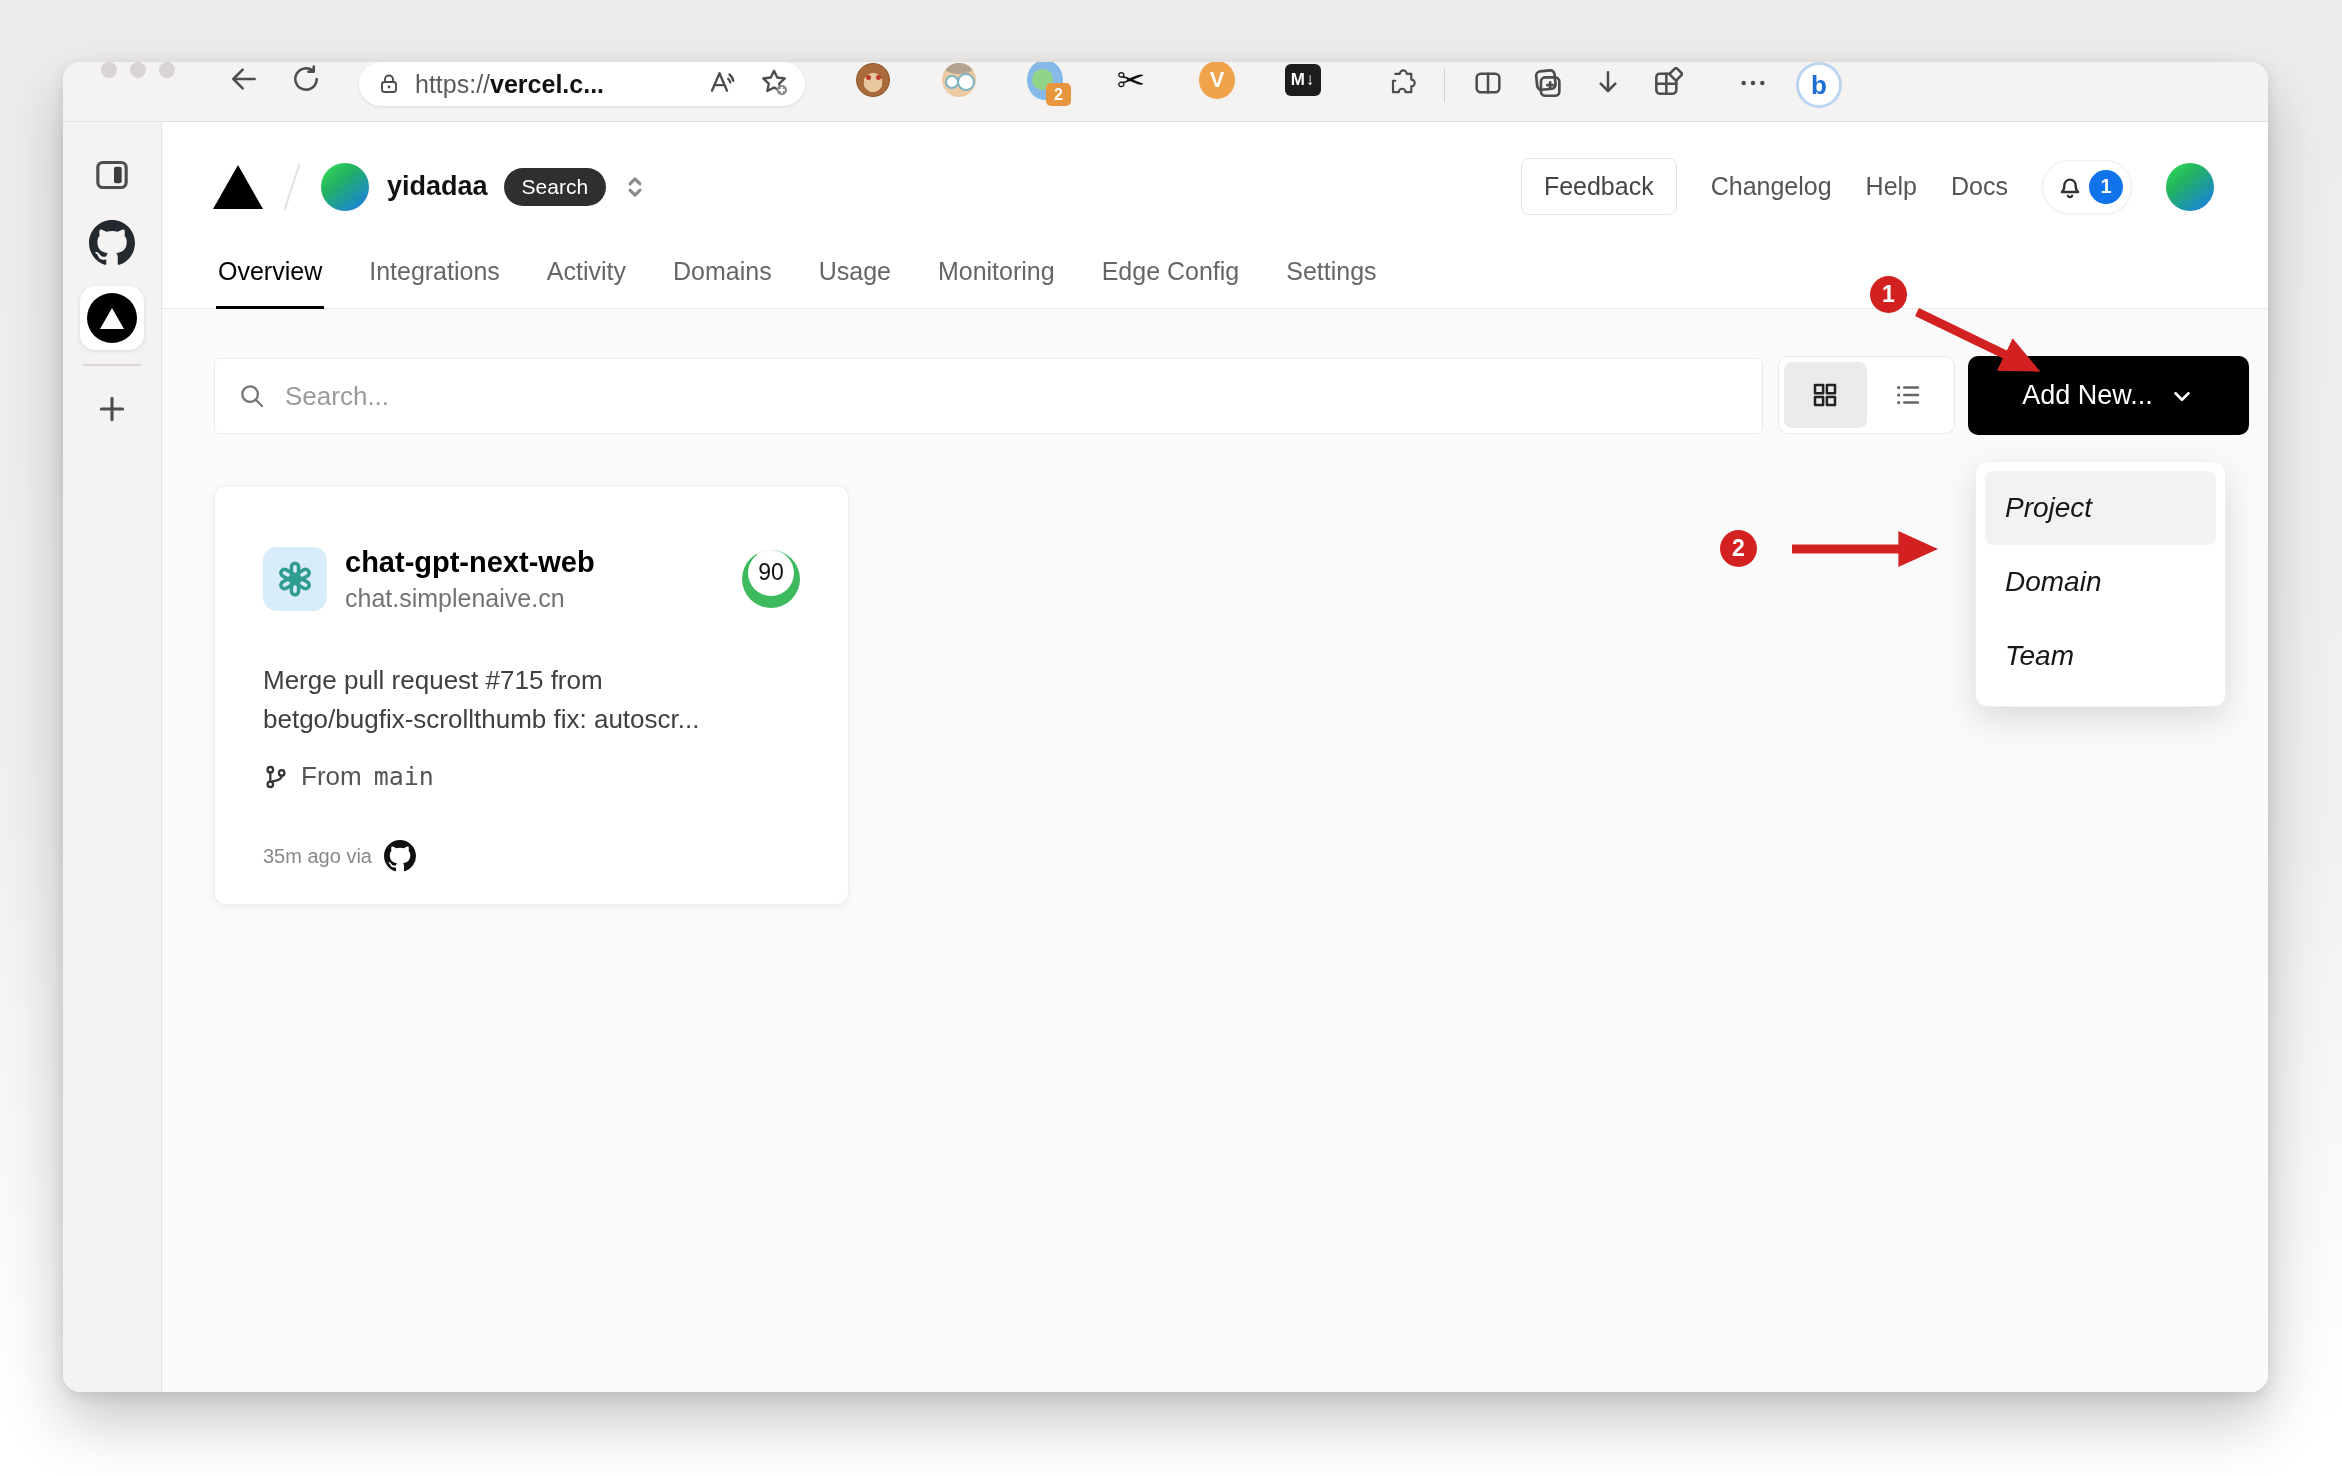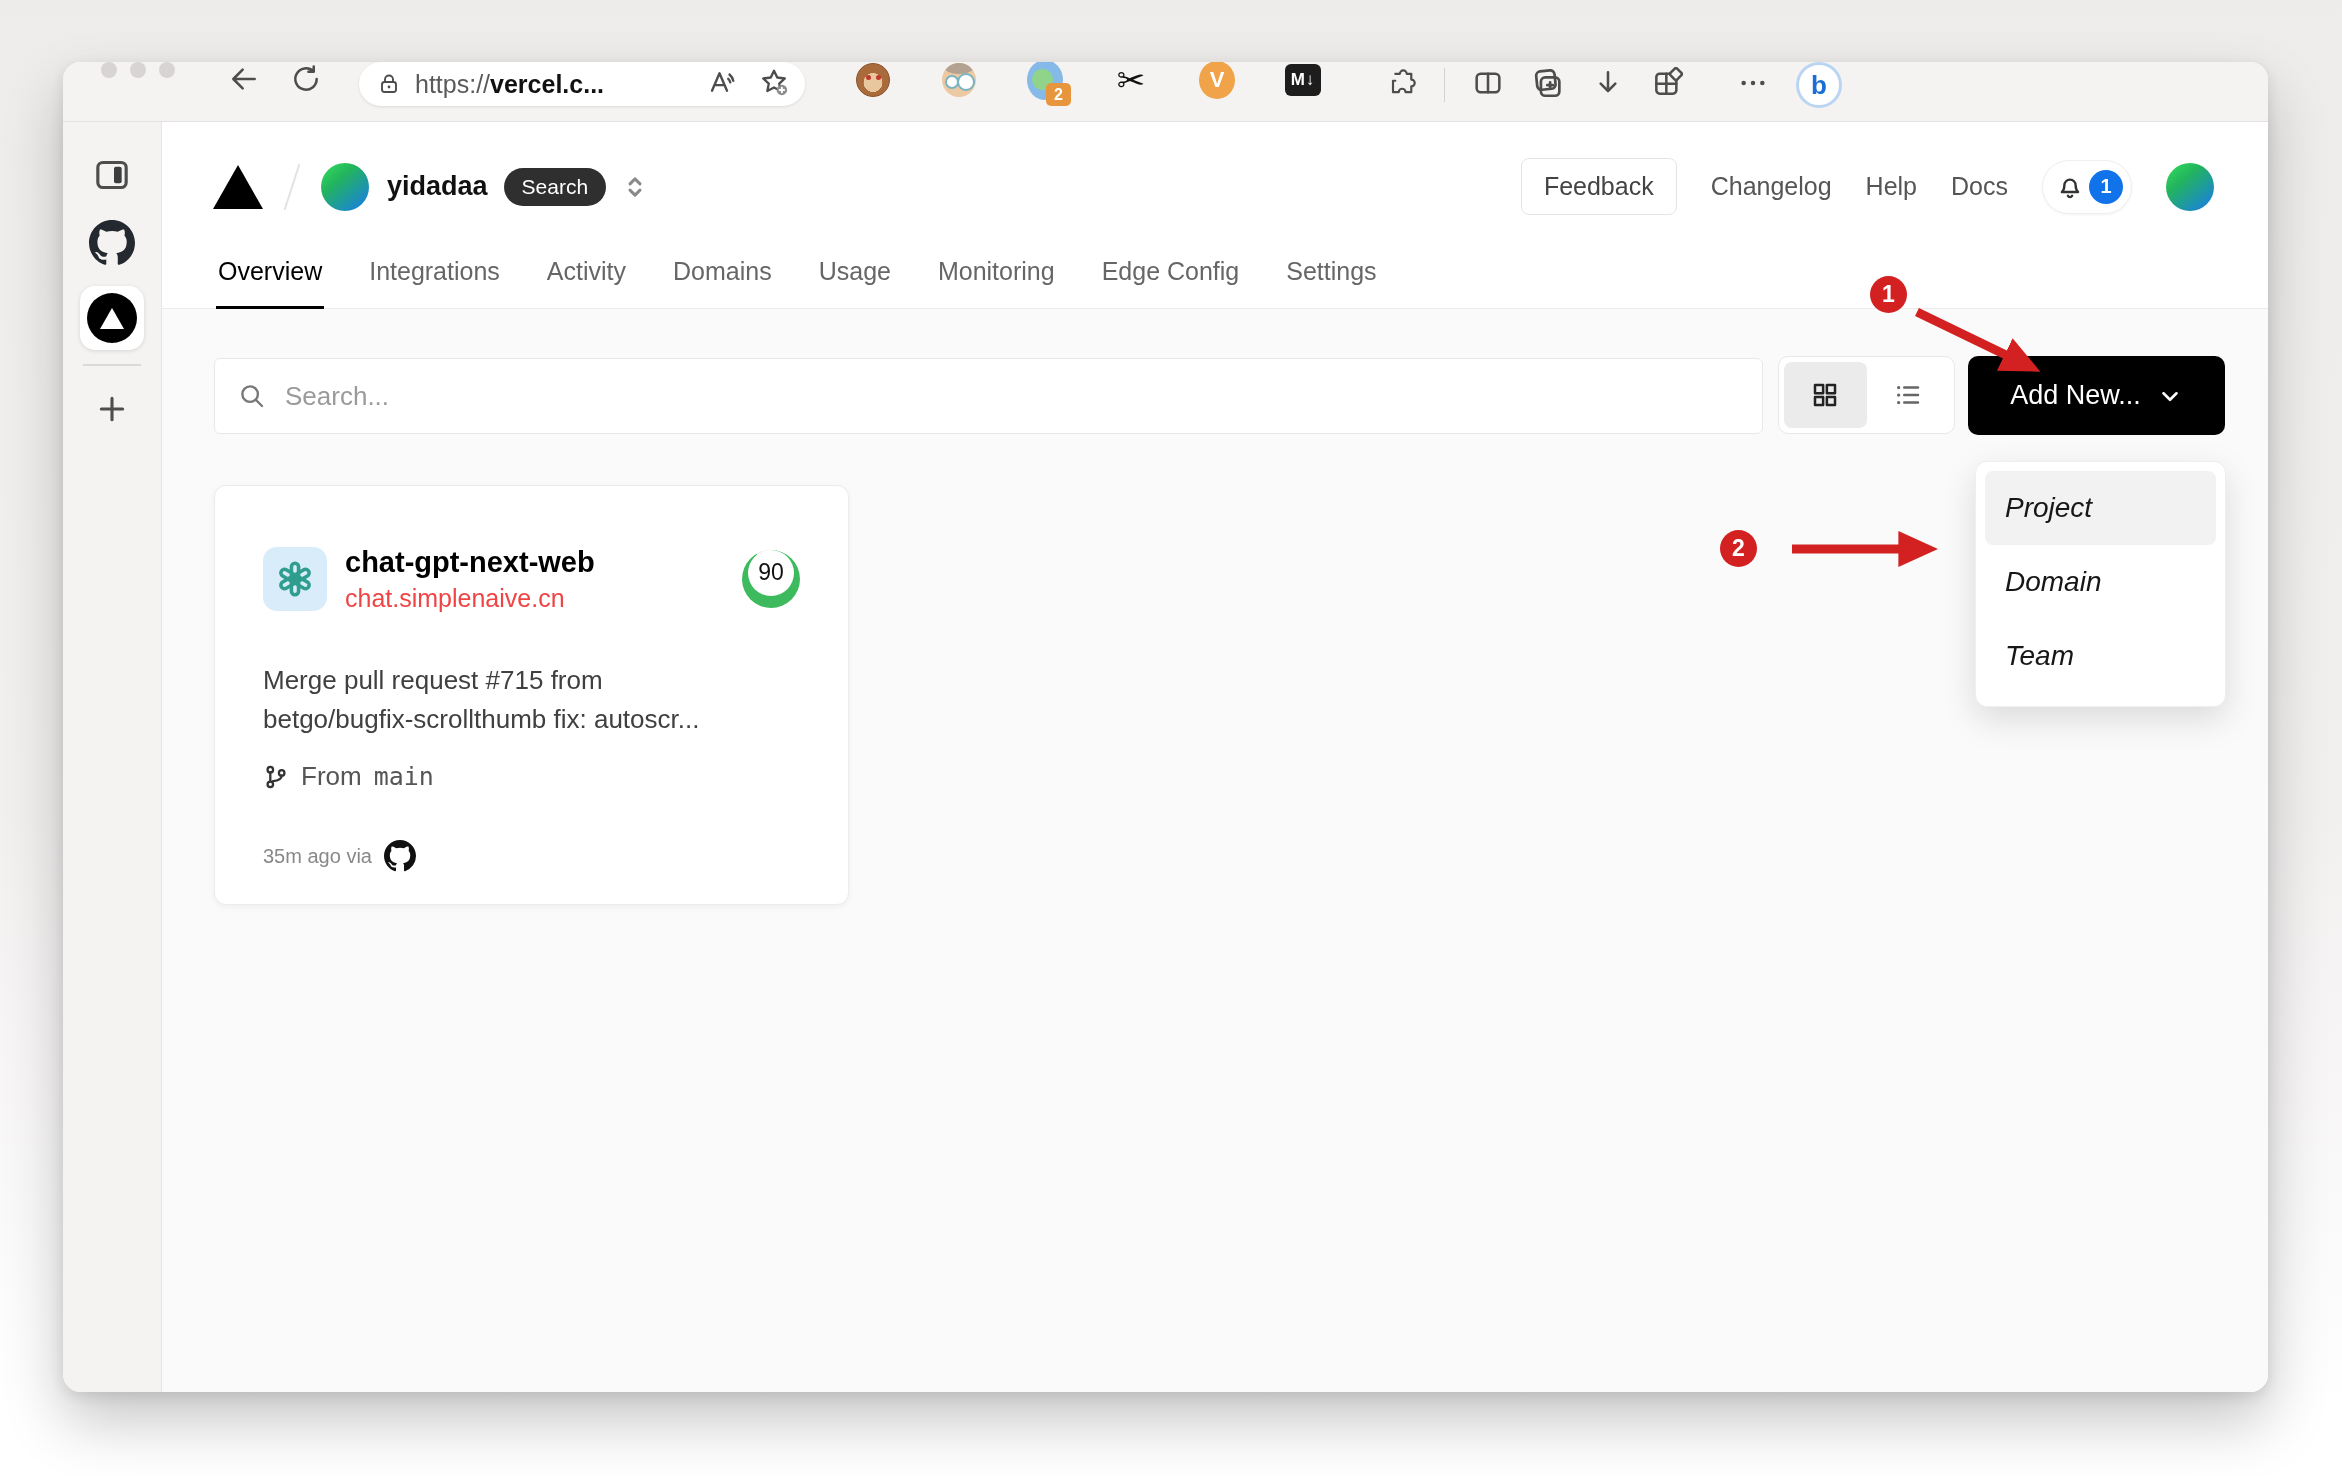--- a/index.html
+++ b/index.html
@@ -84,32 +84,32 @@
   .content { flex:1; background:#fafafa; position:relative; }
   .searchbox { position:absolute; left:52px; top:49px; width:1549px; height:76px; background:#fff;
     border:1px solid #eae8e7; border-radius:6px; display:flex; align-items:center; padding:0 22px; }
   .searchbox input { border:none; outline:none; font-size:26px; color:#333; margin-left:18px; flex:1;
     font-family:"Liberation Sans","DejaVu Sans",sans-serif; background:transparent; }
   .searchbox input::placeholder { color:#9a9a9a; }
   .view-toggle { position:absolute; left:1616px; top:47px; width:177px; height:78px; background:#fff;
     border:1px solid #eae8e7; border-radius:10px; display:flex; align-items:center; padding:5px; }
   .seg { flex:1; height:100%; display:flex; align-items:center; justify-content:center; border-radius:8px; }
   .seg.active { background:#ebebeb; }
-  .addnew { position:absolute; left:1806px; top:47px; width:257px; height:79px; background:#000; color:#fff;
+  .addnew { position:absolute; left:1806px; top:47px; width:281px; height:79px; background:#000; color:#fff;
     border:none; border-radius:10px; font-size:27px; font-weight:500; display:flex; align-items:center;
     justify-content:center; gap:16px; font-family:inherit; }
 
   
   .card { position:absolute; left:52px; top:176px; width:635px; height:420px; background:#fff;
     border:1px solid #ececec; border-radius:12px; box-shadow:0 2px 6px rgba(0,0,0,.05); padding:58px 48px 0; }
   .card-head { display:flex; align-items:center; }
   .proj-icon { width:64px; height:64px; border-radius:14px; background:#d9ecfa; display:flex; align-items:center; justify-content:center; flex:0 0 auto; }
   .proj-meta { margin-left:18px; min-width:0; }
   .proj-name { font-size:29px; font-weight:700; color:#000; line-height:1.25; }
-  .proj-domain { font-size:25px; color:#ef4444; margin-top:4px; }
+  .proj-domain { font-size:25px; color:#737373; margin-top:4px; }
   .ring { margin-left:auto; width:58px; height:58px; border-radius:50%;
     background:conic-gradient(from -30deg,#e4e4e4 0 32deg,#3cba5d 32deg 360deg);
     display:flex; align-items:flex-start; justify-content:center; flex:0 0 auto; }
   .ring-inner { width:46px; height:46px; border-radius:50%; background:#fff; display:flex; align-items:center; justify-content:center;
     font-size:23px; color:#111; }
   .commit { margin-top:48px; font-size:26px; color:#404040; font-weight:500; line-height:1.5; }
   .branchrow { margin-top:22px; display:flex; align-items:center; gap:12px; font-size:26px; color:#555; }
   .branch-name { font-family:"DejaVu Sans Mono","Liberation Mono",monospace; font-size:25px; color:#555; }
   .cardfoot { margin-top:48px; display:flex; align-items:center; gap:12px; font-size:20px; color:#888; }
 

